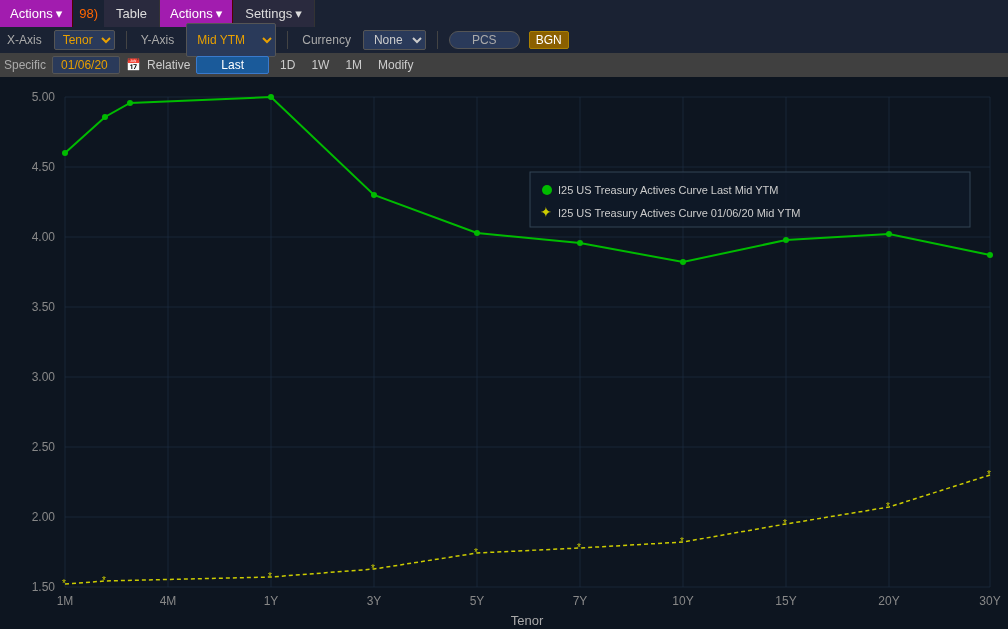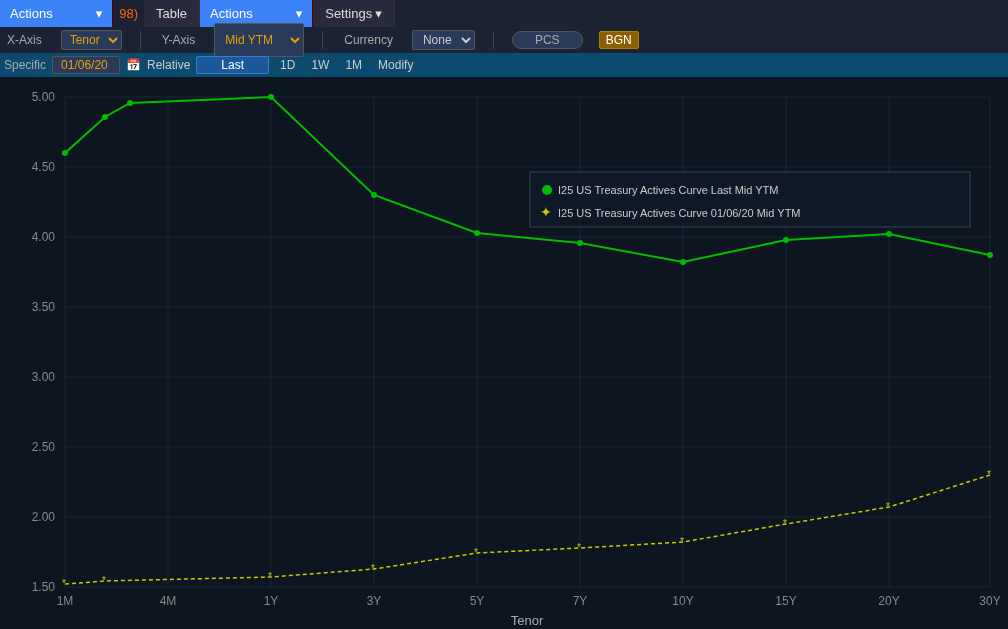--- a/index.html
+++ b/index.html
@@ -17,30 +17,29 @@
       color: #fff;
       padding: 4px 10px;
       font-size: 13px;
       font-weight: bold;
       height: 100%;
       display: flex;
       align-items: center;
       border-right: 1px solid #333;
     }
     .menu-btn {
-      background: #3b82f6;
+      background: #a21caf;
       color: #fff;
       padding: 4px 10px;
       font-size: 13px;
       height: 100%;
       display: flex;
       align-items: center;
       cursor: pointer;
       border-right: 1px solid #500;
-      gap: 40px;
     }
     .menu-sep {
       color: #ff6600;
       padding: 0 6px;
       font-size: 13px;
       display: flex;
       align-items: center;
       height: 100%;
     }
     .menu-btn-light {
@@ -56,21 +55,21 @@
     }
     .title-spacer { flex: 1; background: #1a2233; height: 100%; }
 
     
     #toolbar1 {
       display: flex;
       align-items: center;
       height: 26px;
       background: #1a2233;
       padding: 2px 4px;
-      gap: 16px;
+      gap: 9px;
     }
     .tb-label { color: #aaa; font-size: 12px; padding: 0 3px; }
     .tb-select {
       background: #2a3a5a;
       color: #e8a000;
       border: 1px solid #555;
       border-radius: 2px;
       padding: 1px 4px;
       font-size: 12px;
       cursor: pointer;
@@ -112,21 +111,21 @@
       padding: 1px 6px;
       font-size: 12px;
       cursor: pointer;
     }
 
     
     #toolbar2 {
       display: flex;
       align-items: center;
       height: 24px;
-      background: #0c4a6e;
+      background: #404040;
       padding: 2px 4px;
       gap: 6px;
     }
     .specific-label { color: #aaa; font-size: 12px; }
     .date-input {
       background: #2a3a5a;
       color: #e8a000;
       border: 1px solid #555;
       border-radius: 2px;
       padding: 1px 8px;

